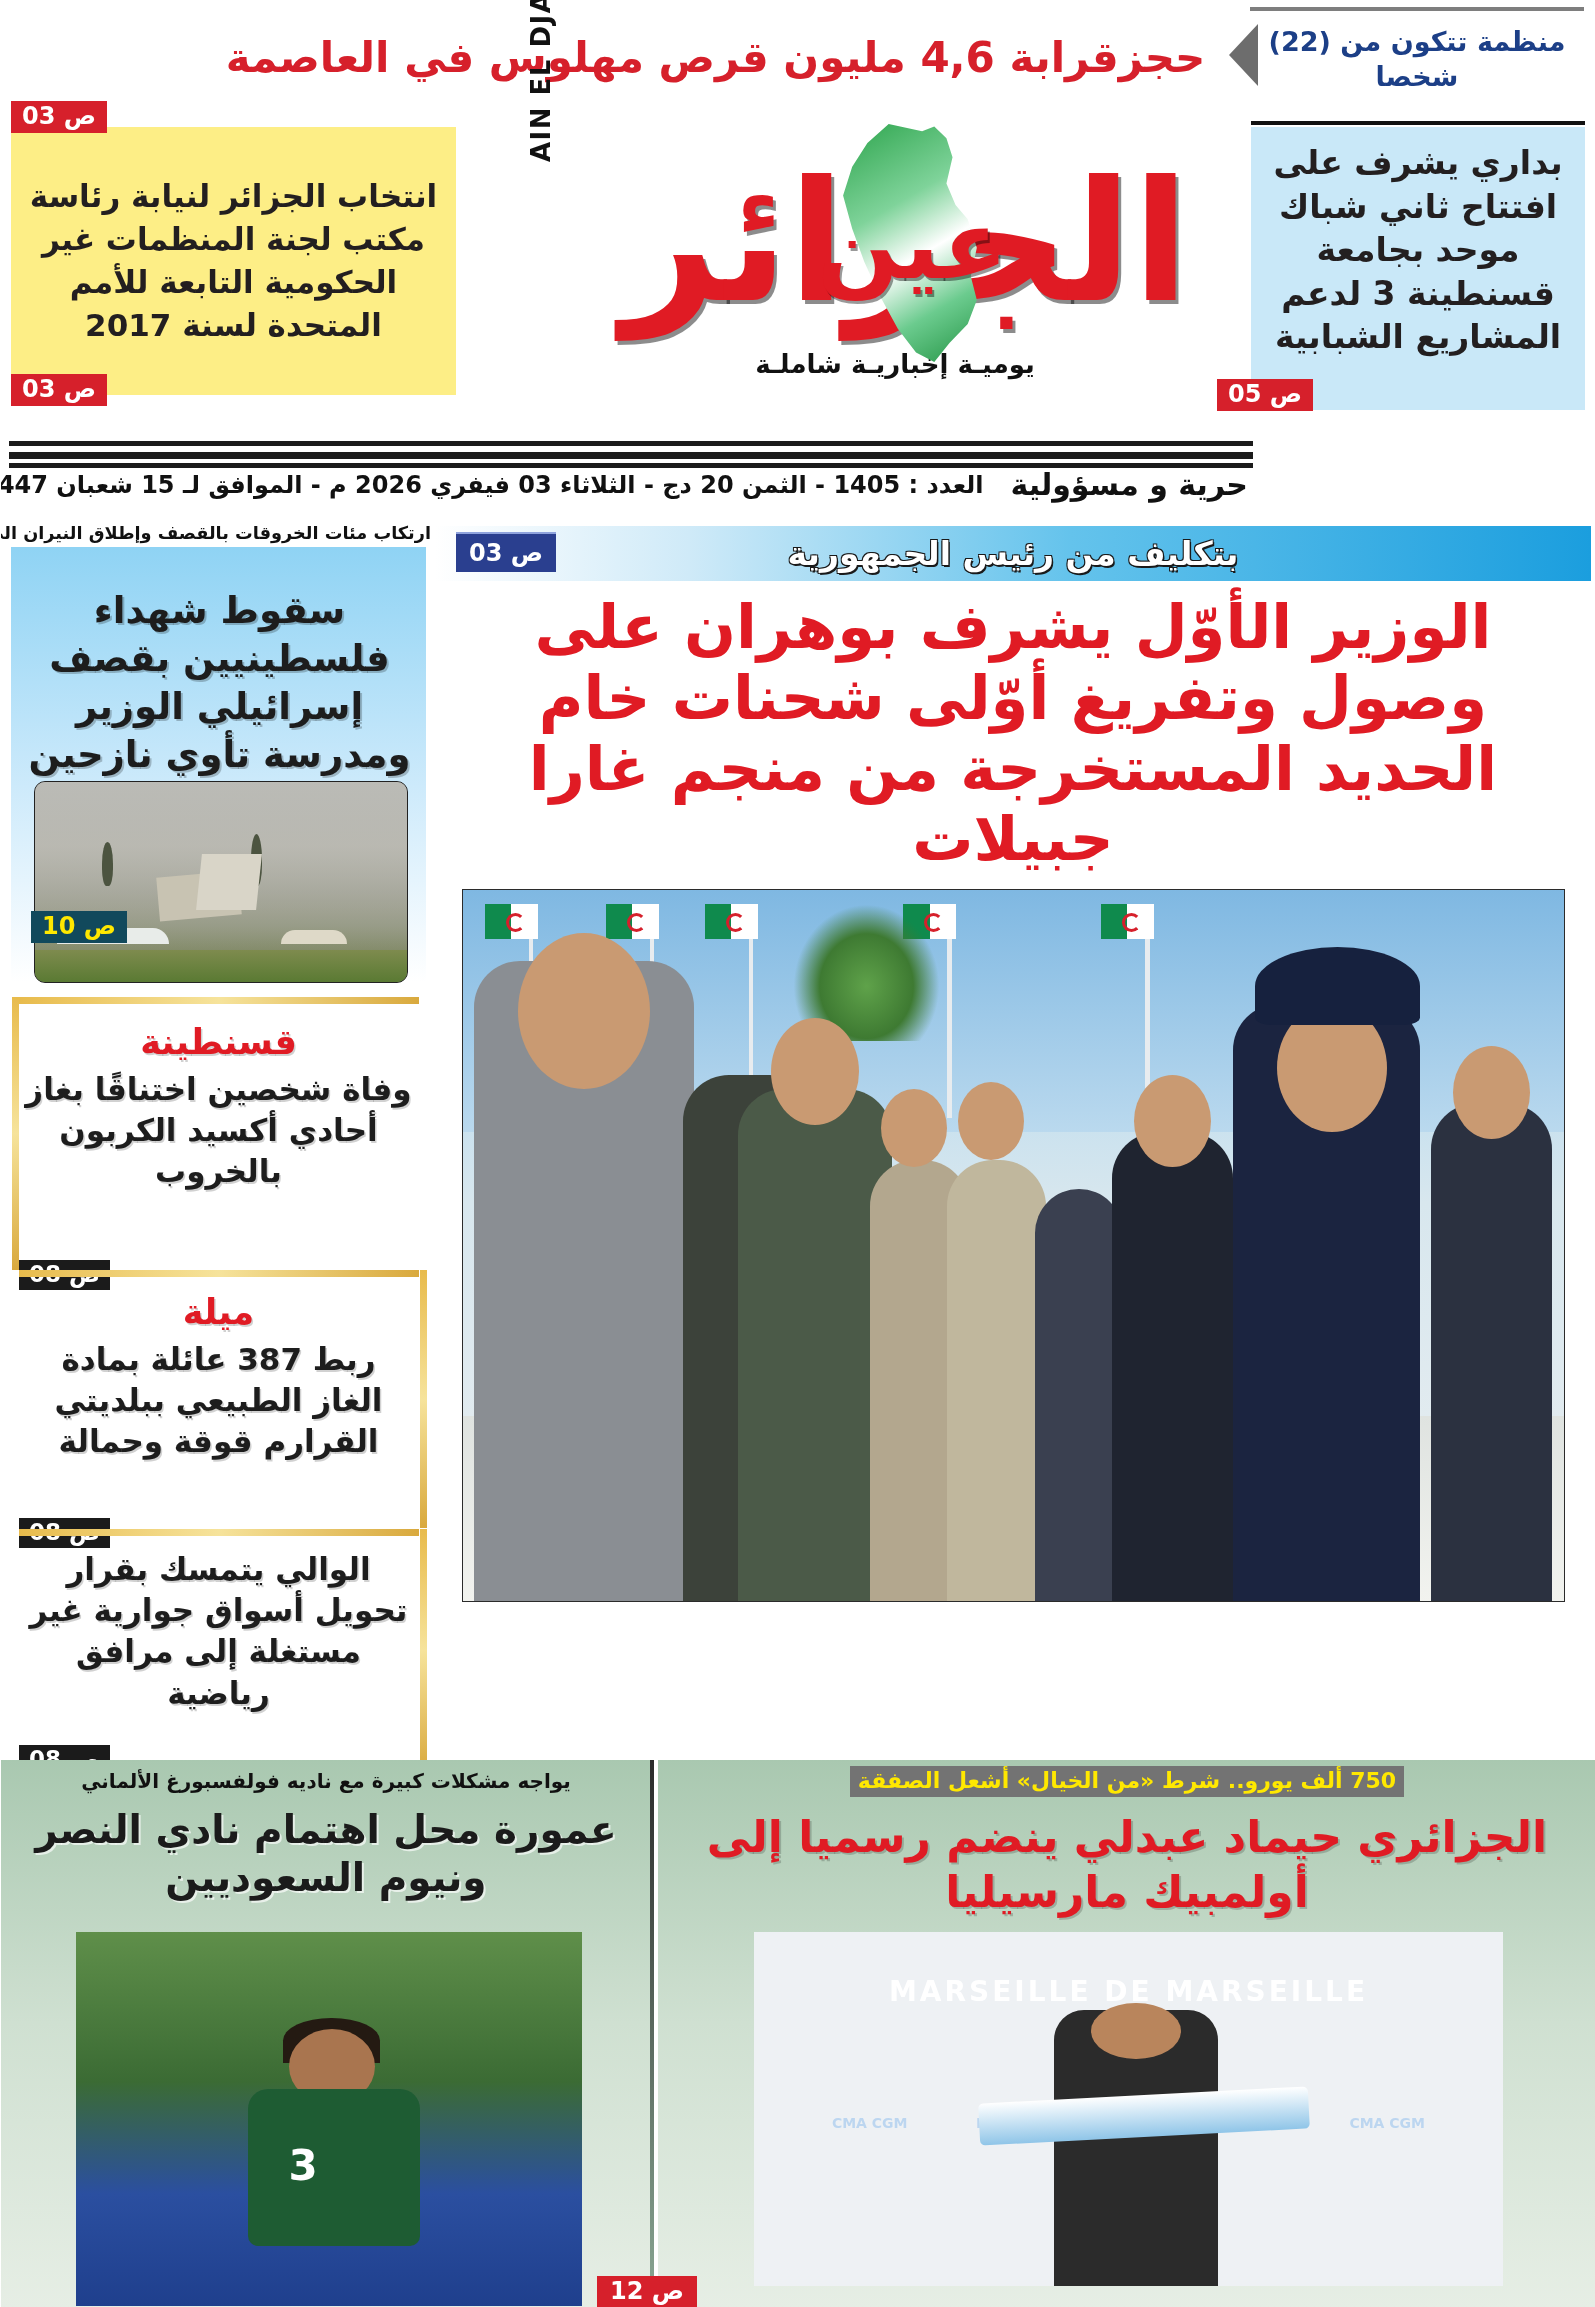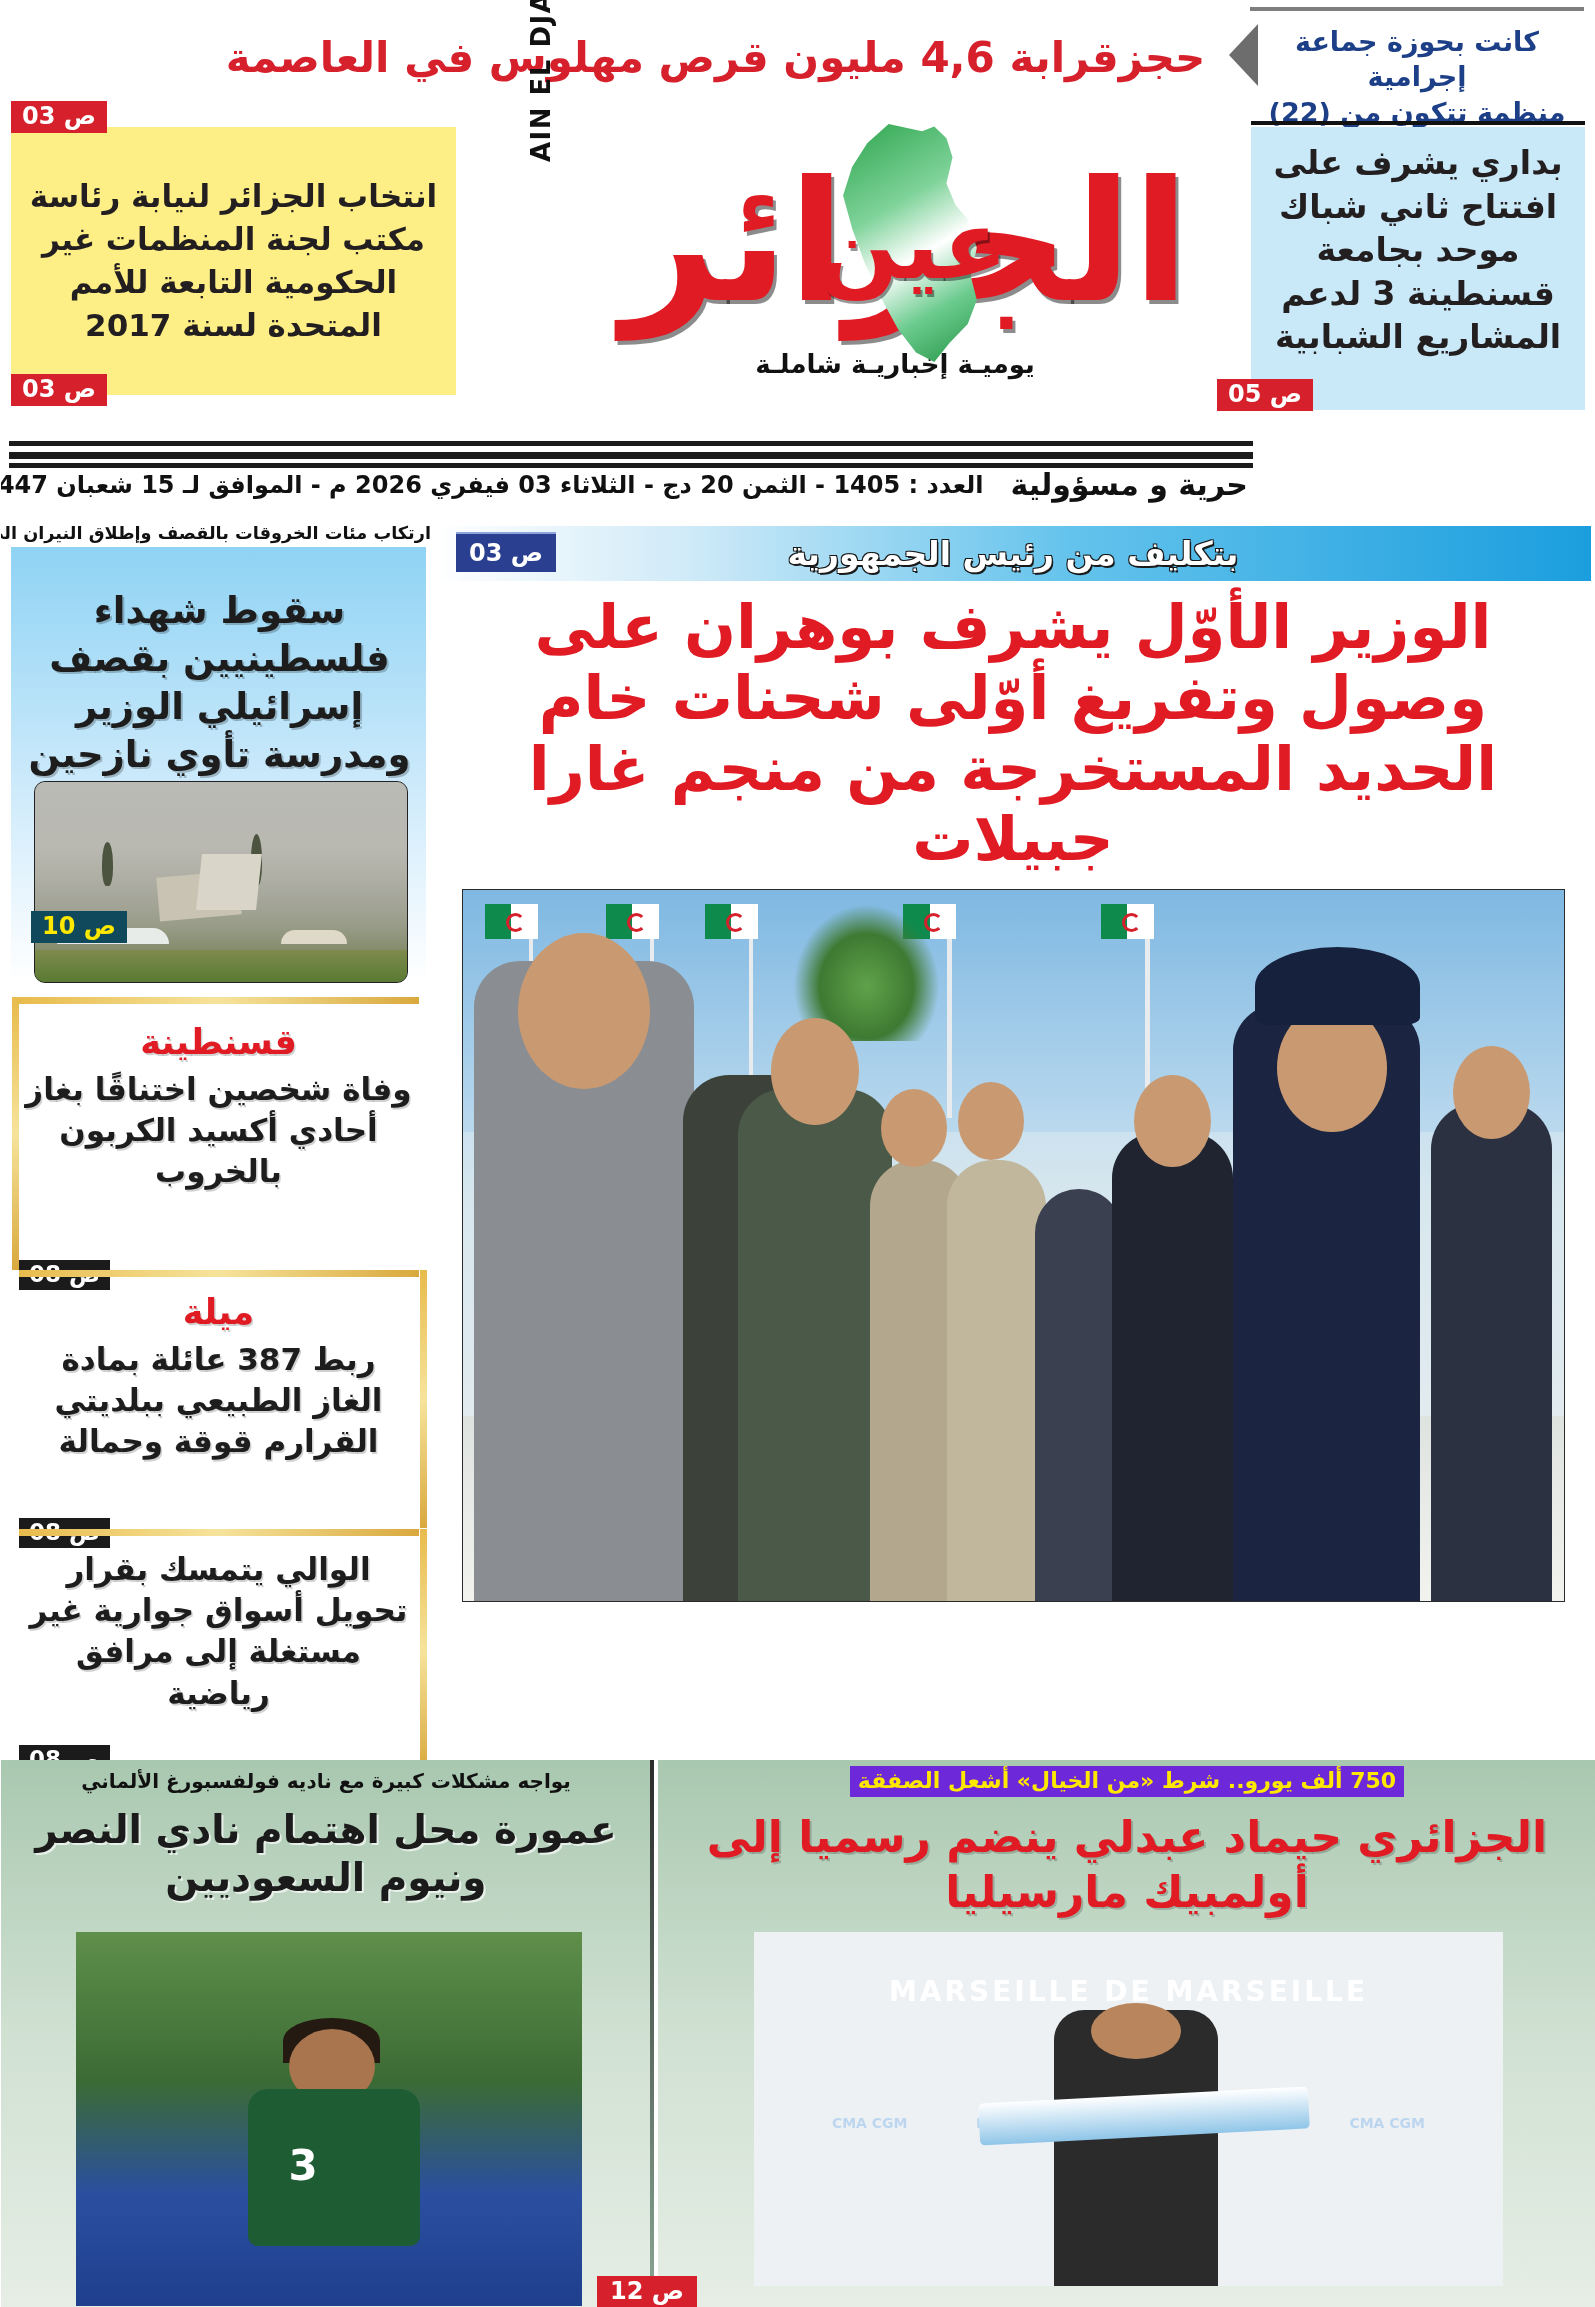--- a/index.html
+++ b/index.html
@@ -240,21 +240,21 @@
     background:linear-gradient(180deg,#2b2b2b,#8aa894); }
   .sp-kicker-l {
     position:absolute; left:10px; top:9px; width:632px;
     color:#111; font-weight:bold; font-size:20px; text-align:center;
     direction:rtl; white-space:nowrap;
   }
   .sp-kicker-r {
     position:absolute; left:668px; top:6px; width:918px; text-align:center;
   }
   .sp-kicker-r span {
-    display:inline-block; background:#6d28d9; color:#ffe800;
+    display:inline-block; background:#737373; color:#ffe800;
     font-weight:bold; font-size:22px; padding:2px 8px 4px; direction:rtl;
     white-space:nowrap;
   }
   .sp-title-l {
     position:absolute; left:10px; top:46px; width:632px;
     color:#1b1b1b; font-weight:bold; font-size:39px; line-height:1.24;
     text-align:center; direction:rtl;
     text-shadow:2px 2px 0 rgba(255,255,255,.65);
   }
   .sp-title-r {
@@ -305,21 +305,20 @@
 </head>
 <body>
 
 <div class="page">
 
   <div class="topstrip">
     <div class="top-head">حجزقرابة 4,6 مليون قرص مهلوس في العاصمة</div>
     <div class="top-arrow"></div>
     <div class="tr-box">
       <div class="tr-rule"></div>
-      <div class="tr-text">كانت بحوزة جماعة إجرامية</div>
       <div class="tr-text">منظمة تتكون من (22) شخصا</div>
     </div>
   </div>
 
   <div class="masthead">
 
     <div class="yellow-box">
       <div class="yb-text">انتخاب الجزائر لنيابة رئاسة مكتب لجنة المنظمات غير الحكومية التابعة للأمم المتحدة لسنة 2017</div>
     </div>
     <div class="badge-red-sm yb-badge-top">ص 03</div>

